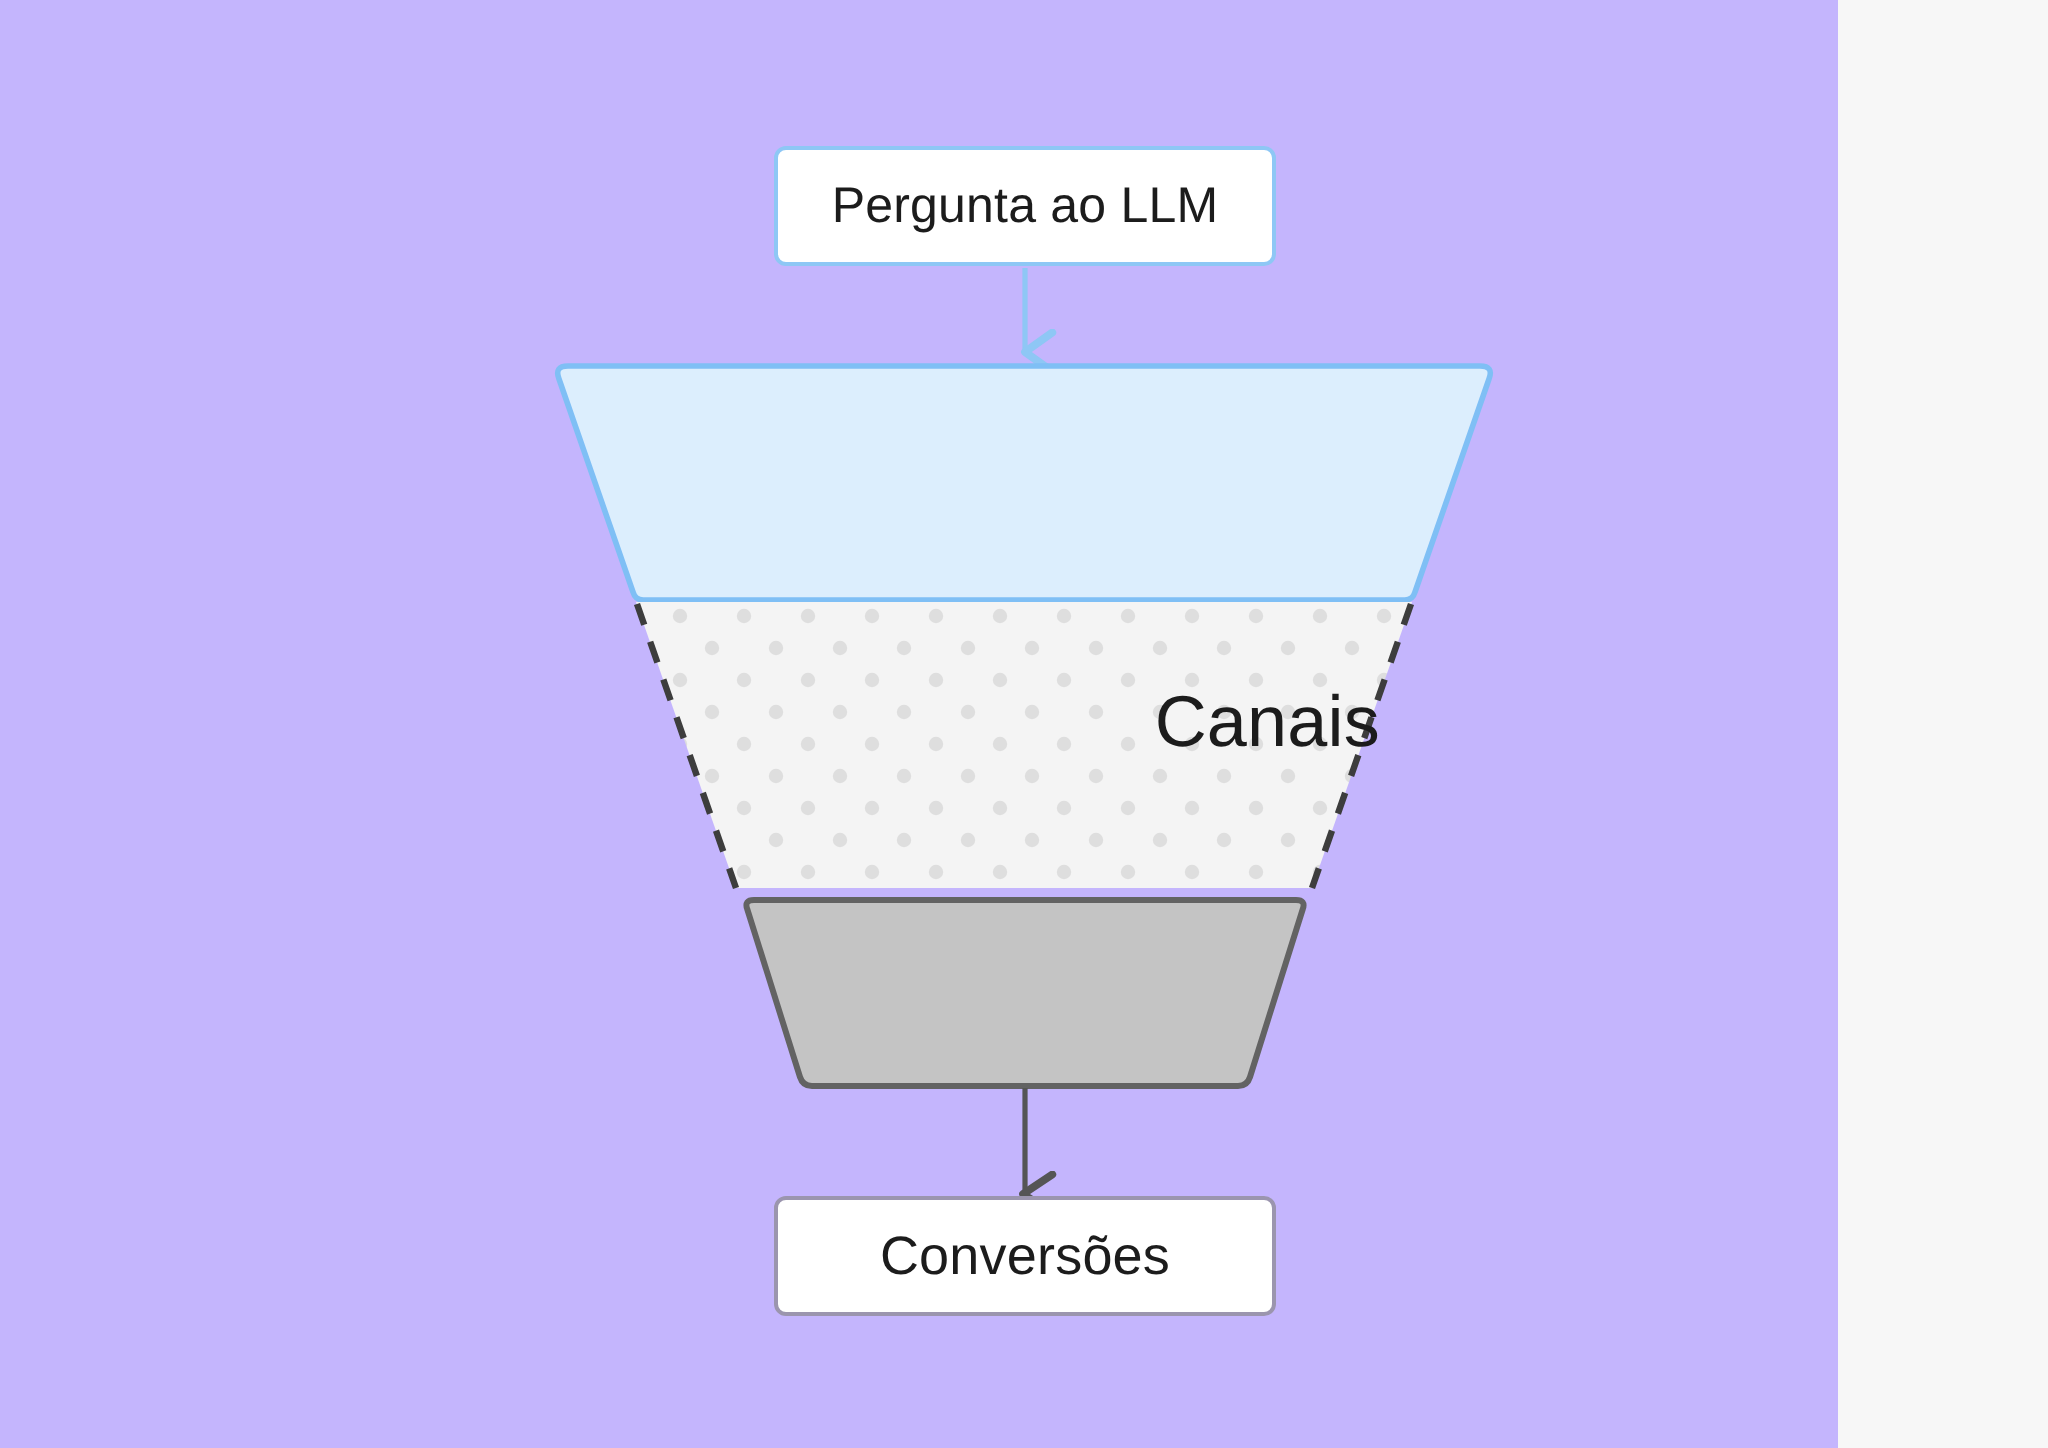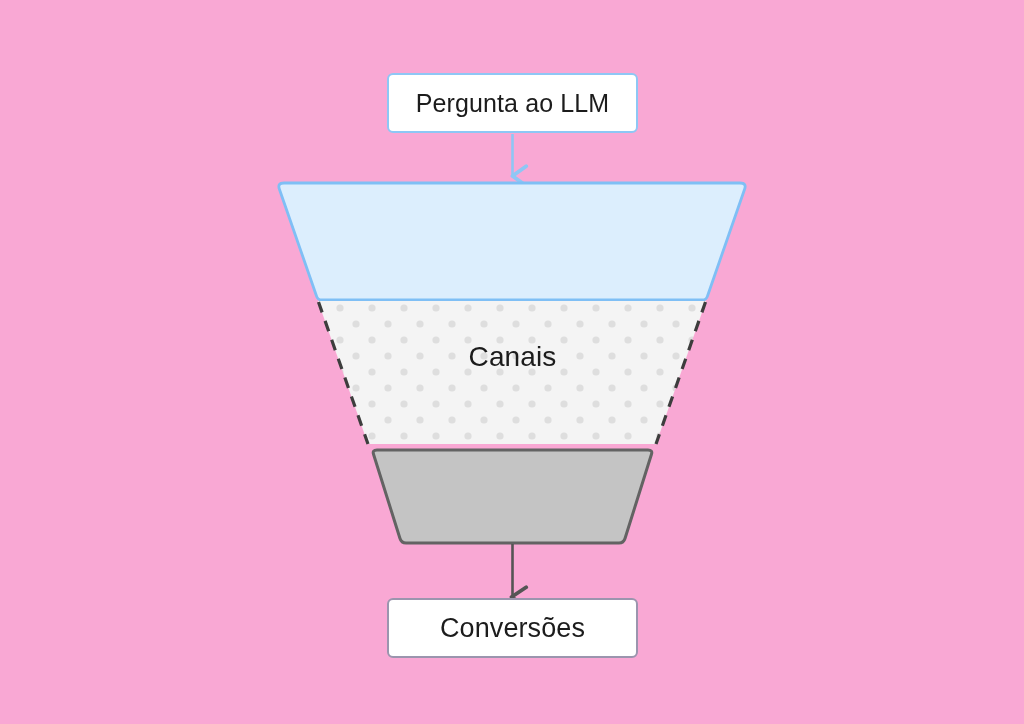--- a/index.html
+++ b/index.html
@@ -5,23 +5,23 @@
   * { box-sizing: border-box; margin: 0; padding: 0; }
   html, body {
     width: 1024px;
     height: 724px;
     background: #f7f7f7;
     font-family: "Liberation Sans", sans-serif;
     overflow: hidden;
   }
   #canvas {
     position: relative;
-    width: 1024px;
+    width: 919px;
     height: 724px;
-    background: #f9a8d4;
+    background: #c4b5fd;
   }
   #diagram-svg {
     position: absolute;
     left: 0;
     top: 0;
     width: 1024px;
     height: 724px;
   }
   .node-box {
     position: absolute;
@@ -48,22 +48,22 @@
     width: 251px;
     height: 60px;
     border: 2.5px solid #9b95ae;
     font-size: 27px;
   }
   #middle-label {
     position: absolute;
     left: 335px;
     top: 340px;
     width: 355px;
-    text-align: center;
-    font-size: 28px;
+    text-align: right;
+    font-size: 36px;
     line-height: 1.18;
     color: #1c1c1c;
     letter-spacing: 0.1px;
     pointer-events: none;
   }
   #middle-label .line { display: block; }
 </style>
 </head>
 <body>
 

